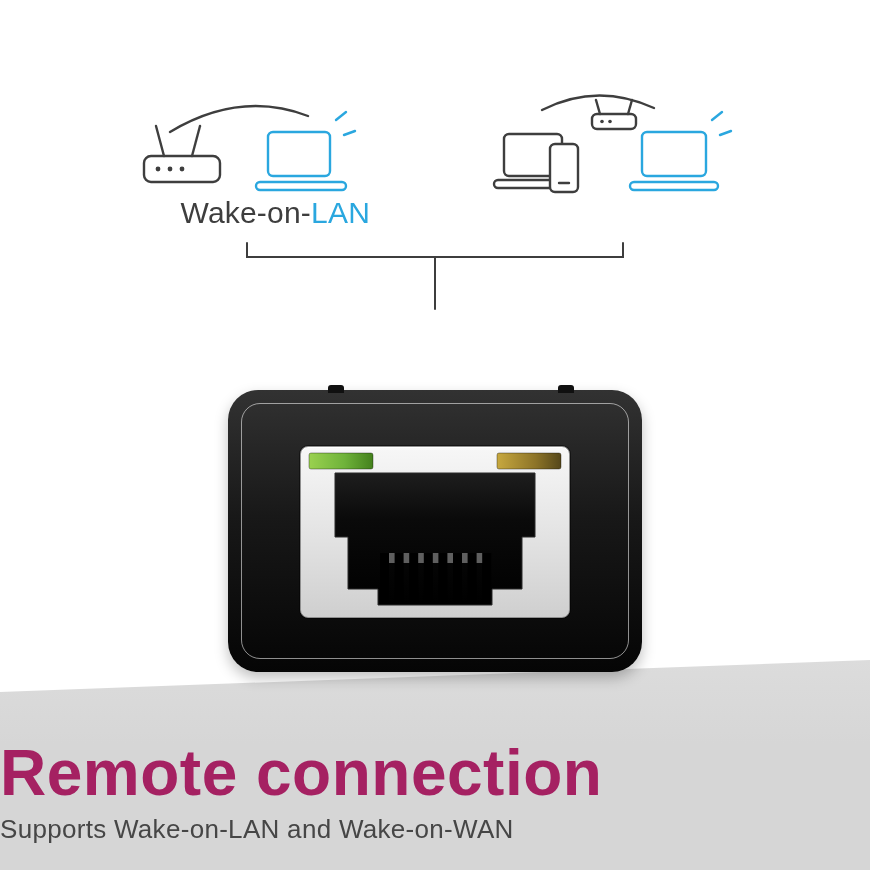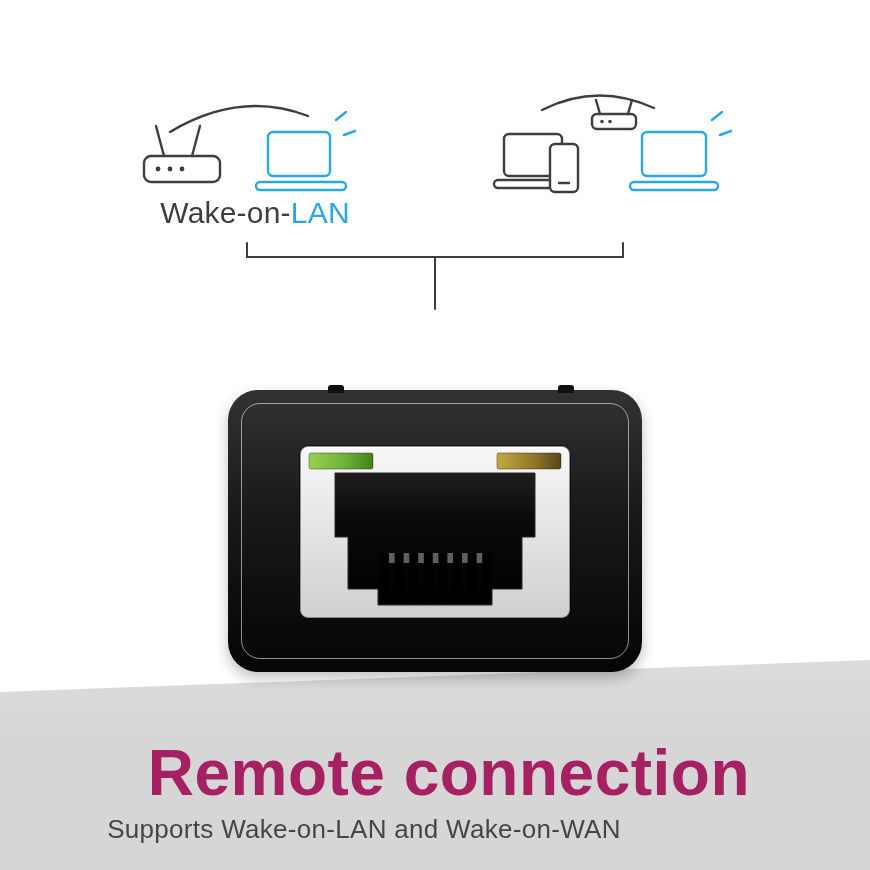--- a/index.html
+++ b/index.html
@@ -58,26 +58,26 @@
   .plate svg{display:block;}
 
   
   .band{
     position:absolute;left:0;top:660px;width:870px;height:210px;
     background:linear-gradient(180deg,#dcdcdc,var(--band-gray) 40%);
     clip-path:polygon(0 32px,100% 0,100% 100%,0 100%);
     z-index:1;
   }
   .banner-title{
-    position:absolute;left:0;top:736px;width:750px;text-align:right;
+    position:absolute;left:0;top:736px;width:750px;text-align:left;
     font-size:64px;font-weight:600;letter-spacing:.5px;
     color:var(--title-magenta);z-index:3;
   }
   .banner-subtitle{
-    position:absolute;left:0;top:814px;width:728px;text-align:center;
+    position:absolute;left:0;top:814px;width:728px;
     font-size:26px;font-weight:500;letter-spacing:.3px;
     color:var(--subtitle-gray);z-index:3;
   }
 </style>
 </head>
 <body>
 
 <div class="stage">
 
   <div class="icon-group" style="left:140px;top:92px;">
@@ -95,21 +95,21 @@
       </g>
 
       <g>
         <rect class="st-blue" x="128" y="40" width="62" height="44" rx="5"></rect>
         <rect class="st-blue" x="116" y="90" width="90" height="8" rx="4"></rect>
         <path class="st-blue" d="M196,28 L206,20"></path>
         <path class="st-blue" d="M204,43 L215,39"></path>
       </g>
     </svg>
   </div>
-  <div class="icon-label" style="left:140px;top:196px;width:230px;">
+  <div class="icon-label" style="left:140px;top:196px;width:230px;text-align:right;">
     <span>Wake-on-</span><span class="accent">LAN</span>
   </div>
 
   <div class="icon-group" style="left:492px;top:92px;">
     <svg width="250" height="112" viewBox="0 0 250 112">
 
       <path class="st-dark" d="M50,18 Q105,-10 162,16"></path>
 
       <g>
         <rect class="st-dark" x="12" y="42" width="58" height="42" rx="5"></rect>

